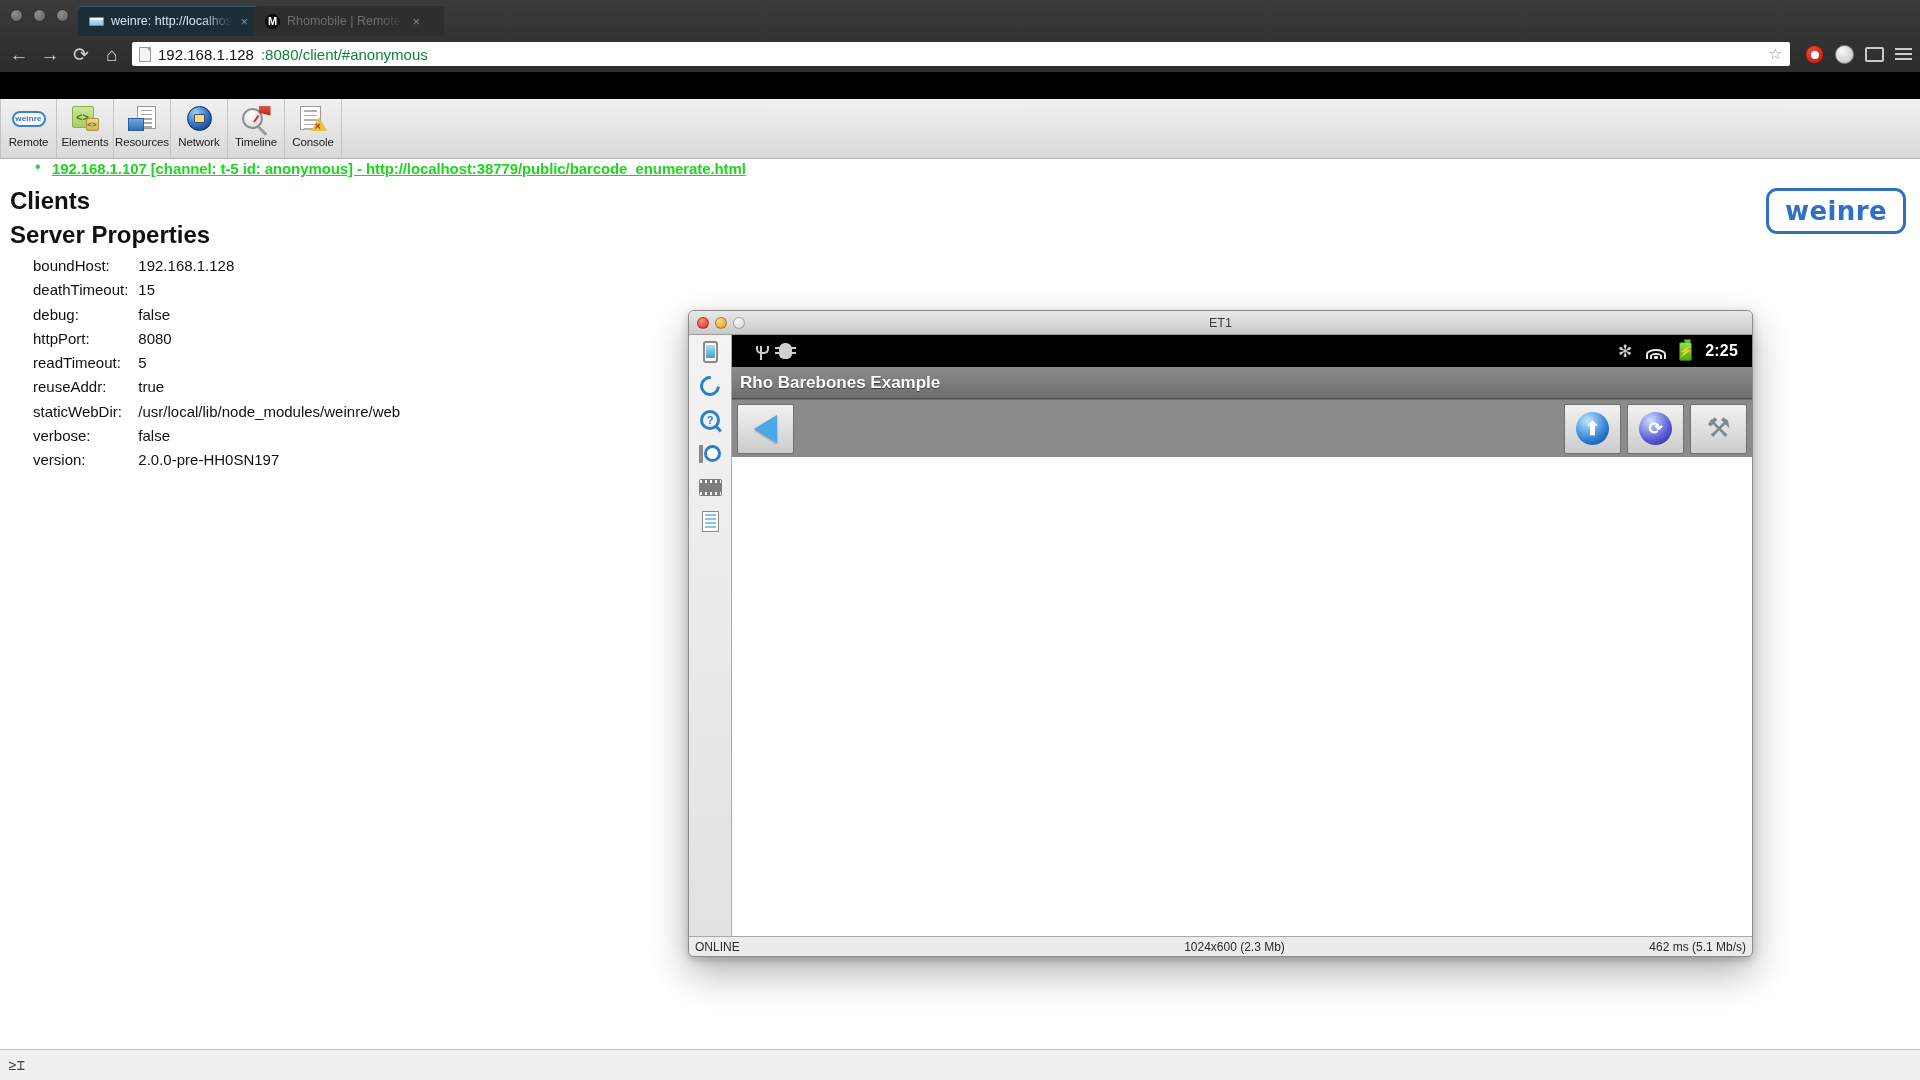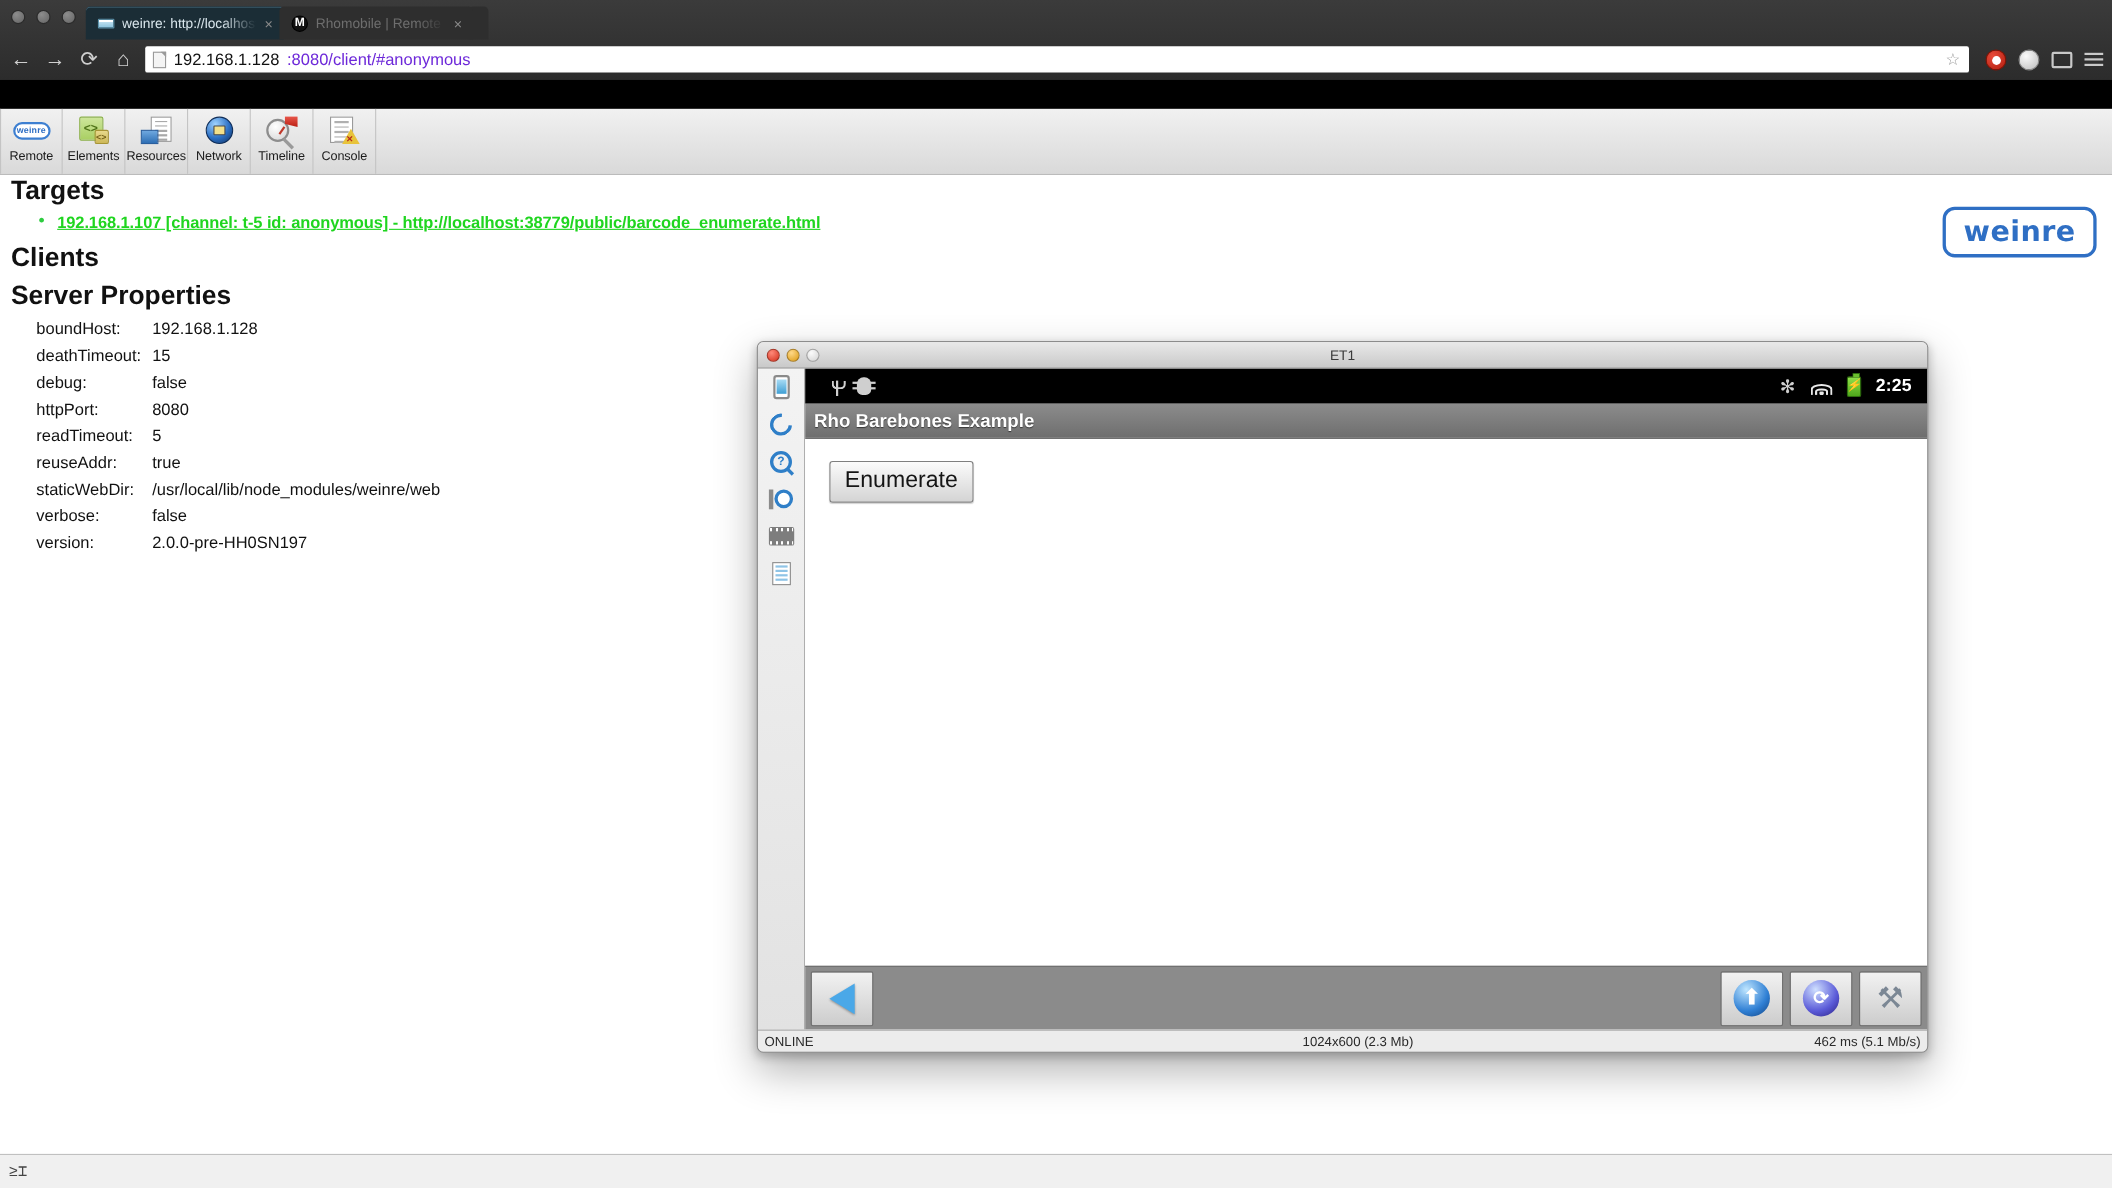--- a/index.html
+++ b/index.html
@@ -64,21 +64,21 @@
     flex:1; height:24px; background:#fff; border-radius:2px;
     display:flex; align-items:center; gap:7px; padding:0 7px;
     font-size:15px; color:#222; position:relative;
   }
   .page-doc-icon { width:12px; height:15px; background:#f4f4f4; border:1px solid #9a9a9a;
                    position:relative; flex:0 0 auto; }
   .page-doc-icon:after { content:""; position:absolute; right:-1px; top:-1px;
                    border-width:0 5px 5px 0; border-style:solid;
                    border-color:transparent #9a9a9a transparent transparent; }
   .url-host { color:#111; }
-  .url-rest { color:#6d28d9; }
+  .url-rest { color:#15803d; }
   .star { position:absolute; right:8px; color:#9a9a9a; font-size:15px; }
   .right-icons { display:flex; align-items:center; gap:11px; padding-left:6px; }
   .ic-circle-red { width:19px;height:19px;border-radius:50%;
                    background:radial-gradient(circle at 35% 30%,#e84b3a,#b11d0e);
                    border:1px solid #7d1407; }
   .ic-circle-red:after{content:"";display:block;width:8px;height:8px;border-radius:50%;
                    background:#fff;margin:5px auto;}
   .ic-circle-grey { width:19px;height:19px;border-radius:50%;
                    background:radial-gradient(circle at 35% 30%,#fafafa,#bcbcbc);
                    border:1px solid #8a8a8a; }
@@ -389,21 +389,20 @@
         </span>
     </span>
     <span class="tb-label">Console</span>
   </div>
 </div>
 
 <div class="weinre-body">
 
   <div class="weinre-logo">weinre</div>
 
-  <h2 class="wsec-h">Targets</h2>
   <ul class="wlist">
     <li>
       <a class="target-link" href="#">192.168.1.107 [channel: t-5 id: anonymous] - http://localhost:38779/public/barcode_enumerate.html</a>
     </li>
   </ul>
 
   <h2 class="wsec-h">Clients</h2>
 
   <h2 class="wsec-h">Server Properties</h2>
   <table class="props">
@@ -510,23 +509,20 @@
             <i>⚡</i>
           </span>
           <span class="st-clock">2:25</span>
         </div>
       </div>
 
       <div class="app-titlebar">
         <span class="app-title">Rho Barebones Example</span>
       </div>
 
-      <div class="app-content">
-        <button class="enum-btn">Enumerate</button>
-      </div>
 
       <div class="dev-navbar">
         <span class="nav-btn">
             <span class="nav-back"></span>
           </span>
         <span class="nav-spacer"></span>
         <span class="nav-btn">
             <span class="nav-home">
               <b>⬆</b>
             </span>

